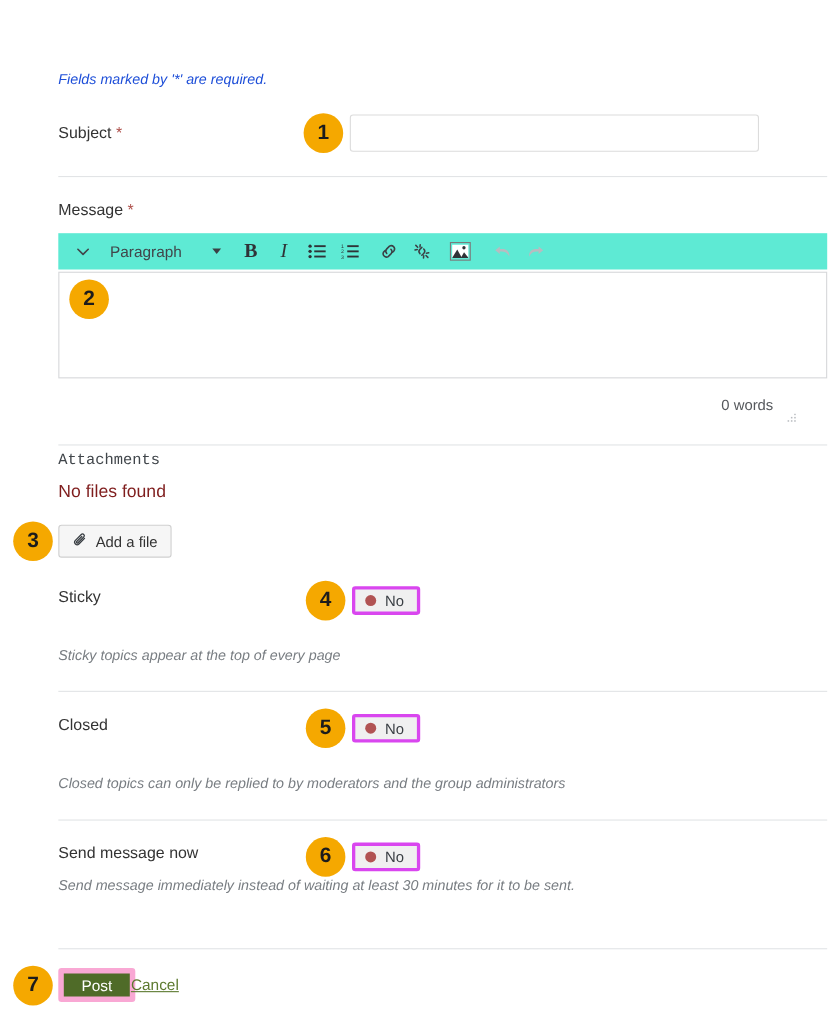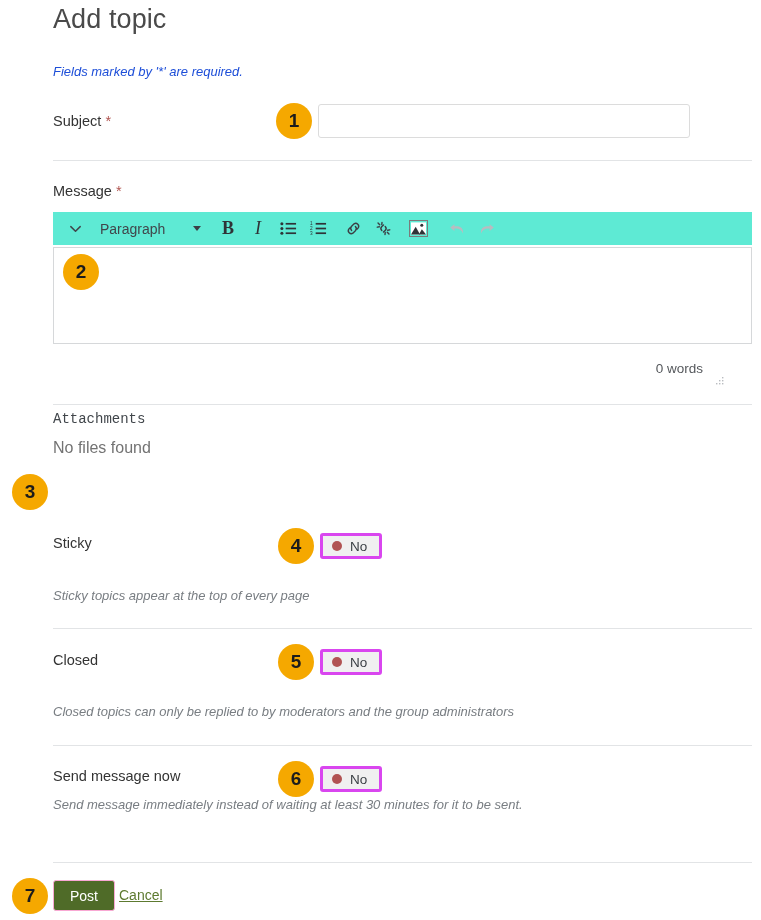--- a/index.html
+++ b/index.html
@@ -171,21 +171,21 @@
     position: absolute;
     left: 53px;
     font-size: 14px;
     color: #41464b;
   }
   .no-files {
     position: absolute;
     left: 53px;
     top: 439px;
     font-size: 16px;
-    color: #737373;
+    color: #7f1d1d;
   }
   .btn-file {
     position: absolute;
     left: 53px;
     top: 477px;
     height: 30px;
     padding: 0 12px;
     display: inline-flex;
     align-items: center;
     gap: 7px;
@@ -230,21 +230,21 @@
   }
 
   
   .btn-post {
     position: absolute;
     left: 53px;
     top: 880px;
     height: 31px;
     padding: 0 16px;
     background: #4f6b28;
-    border: 1px solid #f9a8d4;
+    border: 5px solid #f9a8d4;
     border-radius: 3px;
     color: #ffffff;
     font-size: 14px;
     font-family: "Liberation Sans", sans-serif;
     cursor: pointer;
     display: inline-flex;
     align-items: center;
   }
   .link-cancel {
     position: absolute;
@@ -271,21 +271,20 @@
     justify-content: center;
     font-family: "Liberation Sans", sans-serif;
     z-index: 20;
   }
 </style>
 </head>
 <body>
 
 <div class="page">
 
-  <h1 class="page-title">Add topic</h1>
   <div class="required-note">Fields marked by '*' are required.</div>
 
   <div class="field-label" style="left:53px; top:111px;">
     <span>Subject</span>
     <span class="req-star">*</span>
   </div>
   <input class="text-input" type="text" placeholder="" style="">
   <div class="divider" style="top:160px;"></div>
 
   <div class="field-label" style="left:53px; top:181px;">
@@ -405,20 +404,28 @@
           <rect x="5" y="6" width="1.4" height="1.4"></rect>
           <rect x="2" y="6" width="1.4" height="1.4"></rect>
       </g>
     </svg>
   </div>
 
   <div class="divider" style="top:404px;"></div>
   <div class="sec-label" style="top:411px;font-family:Liberation Mono, monospace;">Attachments</div>
   <div class="no-files">No files found</div>
 
+  <button class="btn-file">
+    <span>
+      <svg width="14" height="14" viewBox="0 0 16 16" aria-hidden="true">
+        <path d="M12.4 6.2 L6.6 12 a2.6 2.6 0 0 1-3.7-3.7 L9 2.2 a1.8 1.8 0 0 1 2.6 2.6 L5.6 10.8 a0.9 0.9 0 0 1-1.3-1.3 L9.6 4.2" fill="none" stroke="#3a3f44" stroke-width="1.3" stroke-linecap="round" stroke-linejoin="round"></path>
+      </svg>
+    </span>
+    <span>Add a file</span>
+  </button>
 
   <div class="field-label" style="left:53px; top:533px;">Sticky</div>
   <div class="switch" style="left:320px; top:533px;">
     <span class="dot"></span>
     <span>No</span>
   </div>
   <div class="helper" style="top:587px;">Sticky topics appear at the top of every page</div>
   <div class="divider" style="top:628px;"></div>
 
   <div class="field-label" style="left:53px; top:650px;">Closed</div>

